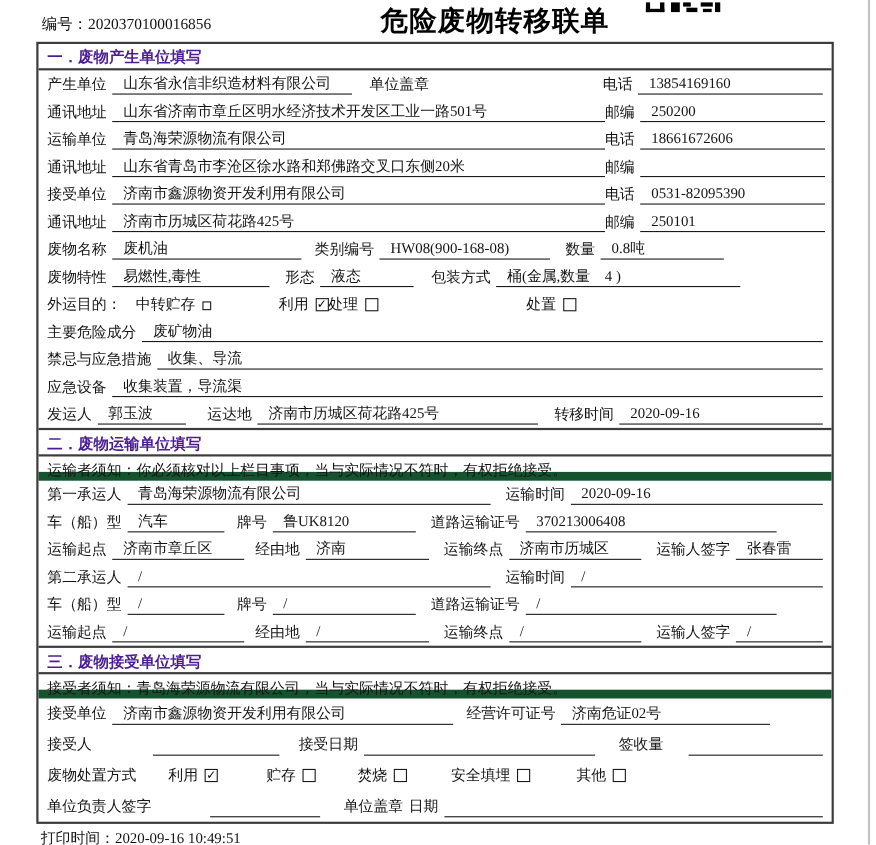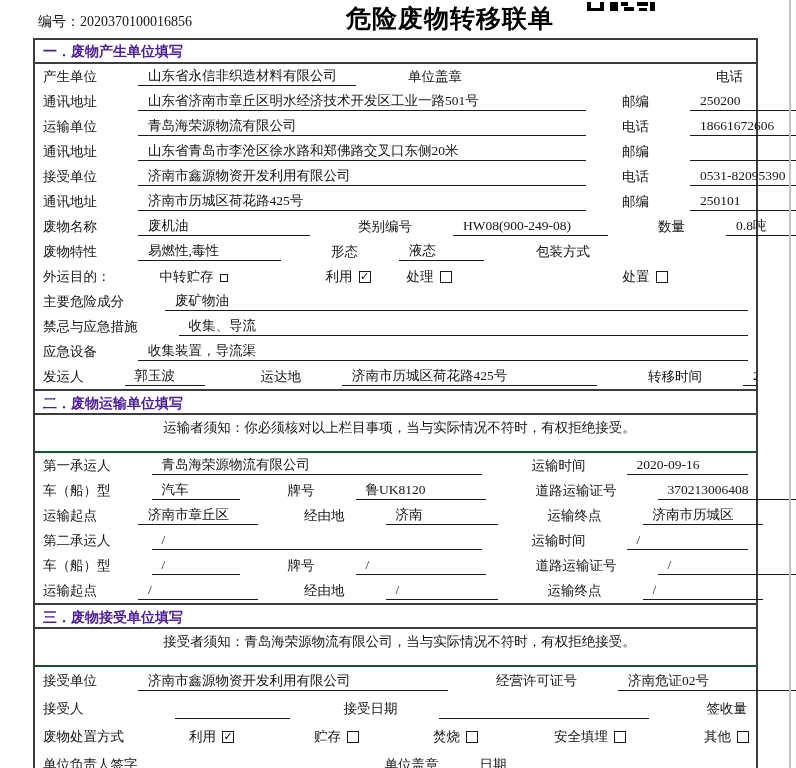--- a/index.html
+++ b/index.html
@@ -26,22 +26,22 @@
   .form-table {
     margin-left:33px; width:725px;
     border:2px solid #3c3c3c; background:#fff;
   }
   .sec-header {
     font-family:"Liberation Sans", sans-serif; font-weight:bold;
     font-size:14px; height:24px; line-height:23px; padding-left:8px;
     border-bottom:2px solid #3c3c3c; color:#4c1d95;
   }
   .sec-header.bt { border-top:2px solid #3c3c3c; height:26px; line-height:24px; }
-  .notice-row { height:38px; line-height:26px; padding-left:8px; border-bottom:2px solid #14532d; white-space:nowrap;text-align:center; }
-  .row { display:flex; align-items:center; height:25px; padding:0 8px; white-space:nowrap;gap:36px; }
+  .notice-row { height:22px; line-height:26px; padding-left:8px; border-bottom:8px solid #14532d; white-space:nowrap; }
+  .row { display:flex; align-items:center; height:25px; padding:0 8px; white-space:nowrap; }
   .row.h28 { height:28px; }
   .lbl { flex-shrink:0; margin-right:5px; }
   .val {
     display:inline-block; border-bottom:1px solid #1a1a1a;
     height:19px; line-height:18px; padding:0 4px 0 10px;
     flex-shrink:0; overflow:hidden;
   }
   .grow { flex:1 1 auto; }
   .mla { margin-left:auto; }
   .opt { display:flex; align-items:center; flex-shrink:0; }
@@ -79,20 +79,21 @@
 
 <div class="form-table">
 
   <div class="sec-header">一．废物产生单位填写</div>
 
   <div class="row">
     <span class="lbl">产生单位</span>
     <span class="val" style="width:218px">山东省永信非织造材料有限公司</span>
     <span class="lbl" style="margin-left:16px">单位盖章</span>
     <span class="lbl mla">电话</span>
+    <span class="val" style="width:168px">13854169160</span>
   </div>
 
   <div class="row">
     <span class="lbl">通讯地址</span>
     <span class="val" style="width:448px">山东省济南市章丘区明水经济技术开发区工业一路501号</span>
     <span class="lbl mla">邮编</span>
     <span class="val" style="width:168px">250200</span>
   </div>
 
   <div class="row">
@@ -120,31 +121,32 @@
     <span class="lbl">通讯地址</span>
     <span class="val" style="width:448px">济南市历城区荷花路425号</span>
     <span class="lbl mla">邮编</span>
     <span class="val" style="width:168px">250101</span>
   </div>
 
   <div class="row">
     <span class="lbl">废物名称</span>
     <span class="val" style="width:172px">废机油</span>
     <span class="lbl" style="margin-left:12px">类别编号</span>
-    <span class="val" style="width:155px">HW08(900-249-08)</span>
+    <span class="val" style="width:155px">HW08(900-168-08)</span>
     <span class="lbl" style="margin-left:14px">数量</span>
     <span class="val" style="width:112px">0.8吨</span>
   </div>
 
   <div class="row">
     <span class="lbl">废物特性</span>
     <span class="val" style="width:143px">易燃性,毒性</span>
     <span class="lbl" style="margin-left:14px">形态</span>
     <span class="val" style="width:85px">液态</span>
     <span class="lbl" style="margin-left:16px">包装方式</span>
+    <span class="val" style="width:222px">桶(金属,数量　4 )</span>
   </div>
 
   <div class="row">
     <span class="lbl">外运目的：</span>
     <span class="opt" style="margin-left:8px">
       <span>中转贮存</span>
       <span class="cb sm"></span>
     </span>
     <span class="opt" style="margin-left:62px">
       <span>利用</span>

